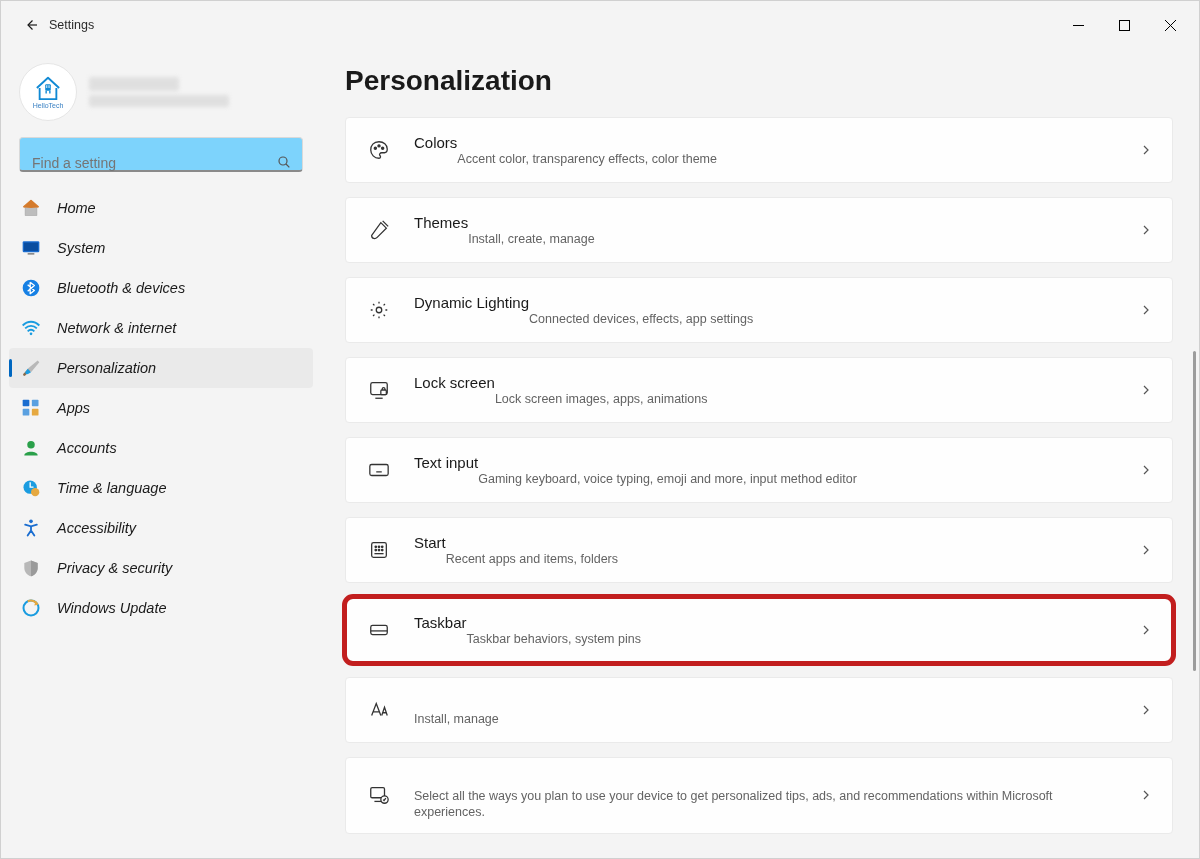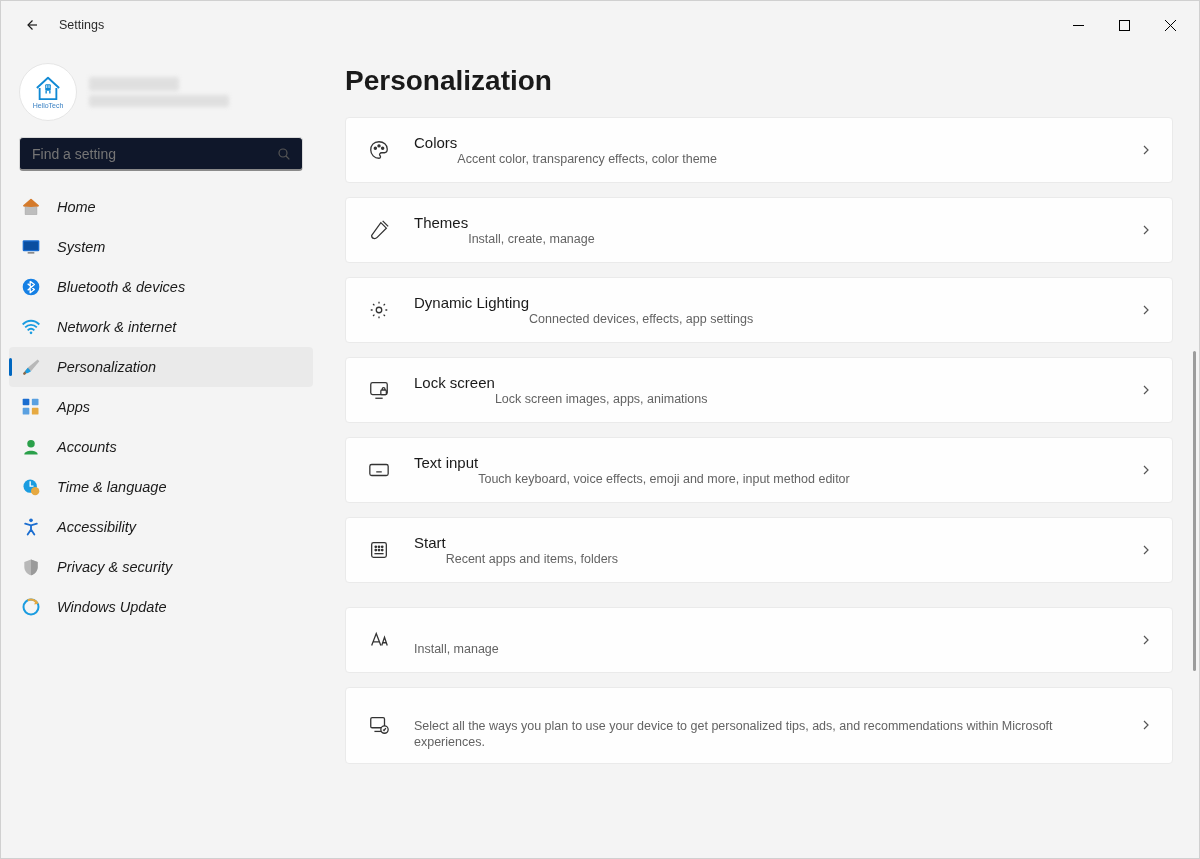--- a/index.html
+++ b/index.html
@@ -21,21 +21,20 @@
     display: flex;
     align-items: center;
     padding: 0 6px 0 12px;
   }
   .titlebar .back-btn {
     width: 36px; height: 36px;
     display: flex; align-items: center; justify-content: center;
     border-radius: 4px;
   }
   .titlebar .app-title {
-    margin-left: 10px;
     font-size: 12.5px;
     color: #2b2b2b;
   }
   .win-controls {
     margin-left: auto;
     display: flex;
   }
   .win-btn {
     width: 46px; height: 36px;
     display: flex; align-items: center; justify-content: center;
@@ -82,27 +81,27 @@
     opacity: 0.7;
   }
   .blur-line.l1 { width: 90px; height: 14px; }
   .blur-line.l2 { width: 140px; height: 12px; }
 
   .search-wrap {
     padding: 0 18px 14px;
   }
   .search {
     display: flex;
-    align-items: center;
+    align-items: flex-start;
     height: 34px;
-    background: #0f172a;
+    background: #7dd3fc;
     border: 1px solid #d9d9d9;
     border-bottom: 2px solid #8a8a8a;
     border-radius: 4px;
-    padding: 0 10px;
+    padding: 16px 10px;
   }
   .search input {
     border: none; outline: none; background: transparent;
     flex: 1; font-size: 14px; color: #666;
   }
   .search .search-icon { width: 16px; height: 16px; color: #555; }
 
   .nav {
     padding: 2px 8px;
   }
@@ -452,21 +451,21 @@
 
       <div class="card">
         <span class="card-icon">
           <svg viewBox="0 0 24 24" fill="none" stroke="#333" stroke-width="1.4">
               <rect x="2" y="6" width="20" height="12" rx="2"></rect>
               <path d="M6 10h.01M10 10h.01M14 10h.01M18 10h.01M6 14h.01M18 14h.01M9 14h6"></path>
             </svg>
         </span>
         <div class="card-body">
           <span class="card-title">Text input</span>
-          <span class="card-desc">Touch keyboard, voice effects, emoji and more, input method editor</span>
+          <span class="card-desc">Gaming keyboard, voice typing, emoji and more, input method editor</span>
         </div>
         <svg class="chev" viewBox="0 0 24 24" fill="none" stroke="currentColor" stroke-width="1.8">
             <path d="M9 6l6 6-6 6"></path>
           </svg>
       </div>
 
       <div class="gap8"></div>
 
       <div class="card">
         <span class="card-icon">
@@ -485,20 +484,35 @@
           <span class="card-title">Start</span>
           <span class="card-desc">Recent apps and items, folders</span>
         </div>
         <svg class="chev" viewBox="0 0 24 24" fill="none" stroke="currentColor" stroke-width="1.8">
             <path d="M9 6l6 6-6 6"></path>
           </svg>
       </div>
 
       <div class="gap8"></div>
 
+      <div class="card highlight">
+        <span class="card-icon">
+          <svg viewBox="0 0 24 24" fill="none" stroke="#333" stroke-width="1.4">
+              <rect x="3" y="7" width="18" height="10" rx="2"></rect>
+              <path d="M3 13h18"></path>
+            </svg>
+        </span>
+        <div class="card-body">
+          <span class="card-title">Taskbar</span>
+          <span class="card-desc">Taskbar behaviors, system pins</span>
+        </div>
+        <svg class="chev" viewBox="0 0 24 24" fill="none" stroke="currentColor" stroke-width="1.8">
+            <path d="M9 6l6 6-6 6"></path>
+          </svg>
+      </div>
 
       <div class="gap8"></div>
 
       <div class="card">
         <span class="card-icon">
           <svg viewBox="0 0 24 24" fill="none" stroke="#333" stroke-width="1.4">
               <path d="M4 18 L9 5 L14 18 M6 14 H12"></path>
               <path d="M15 18 L18 9 L21 18 M16 15 H20"></path>
             </svg>
         </span>

